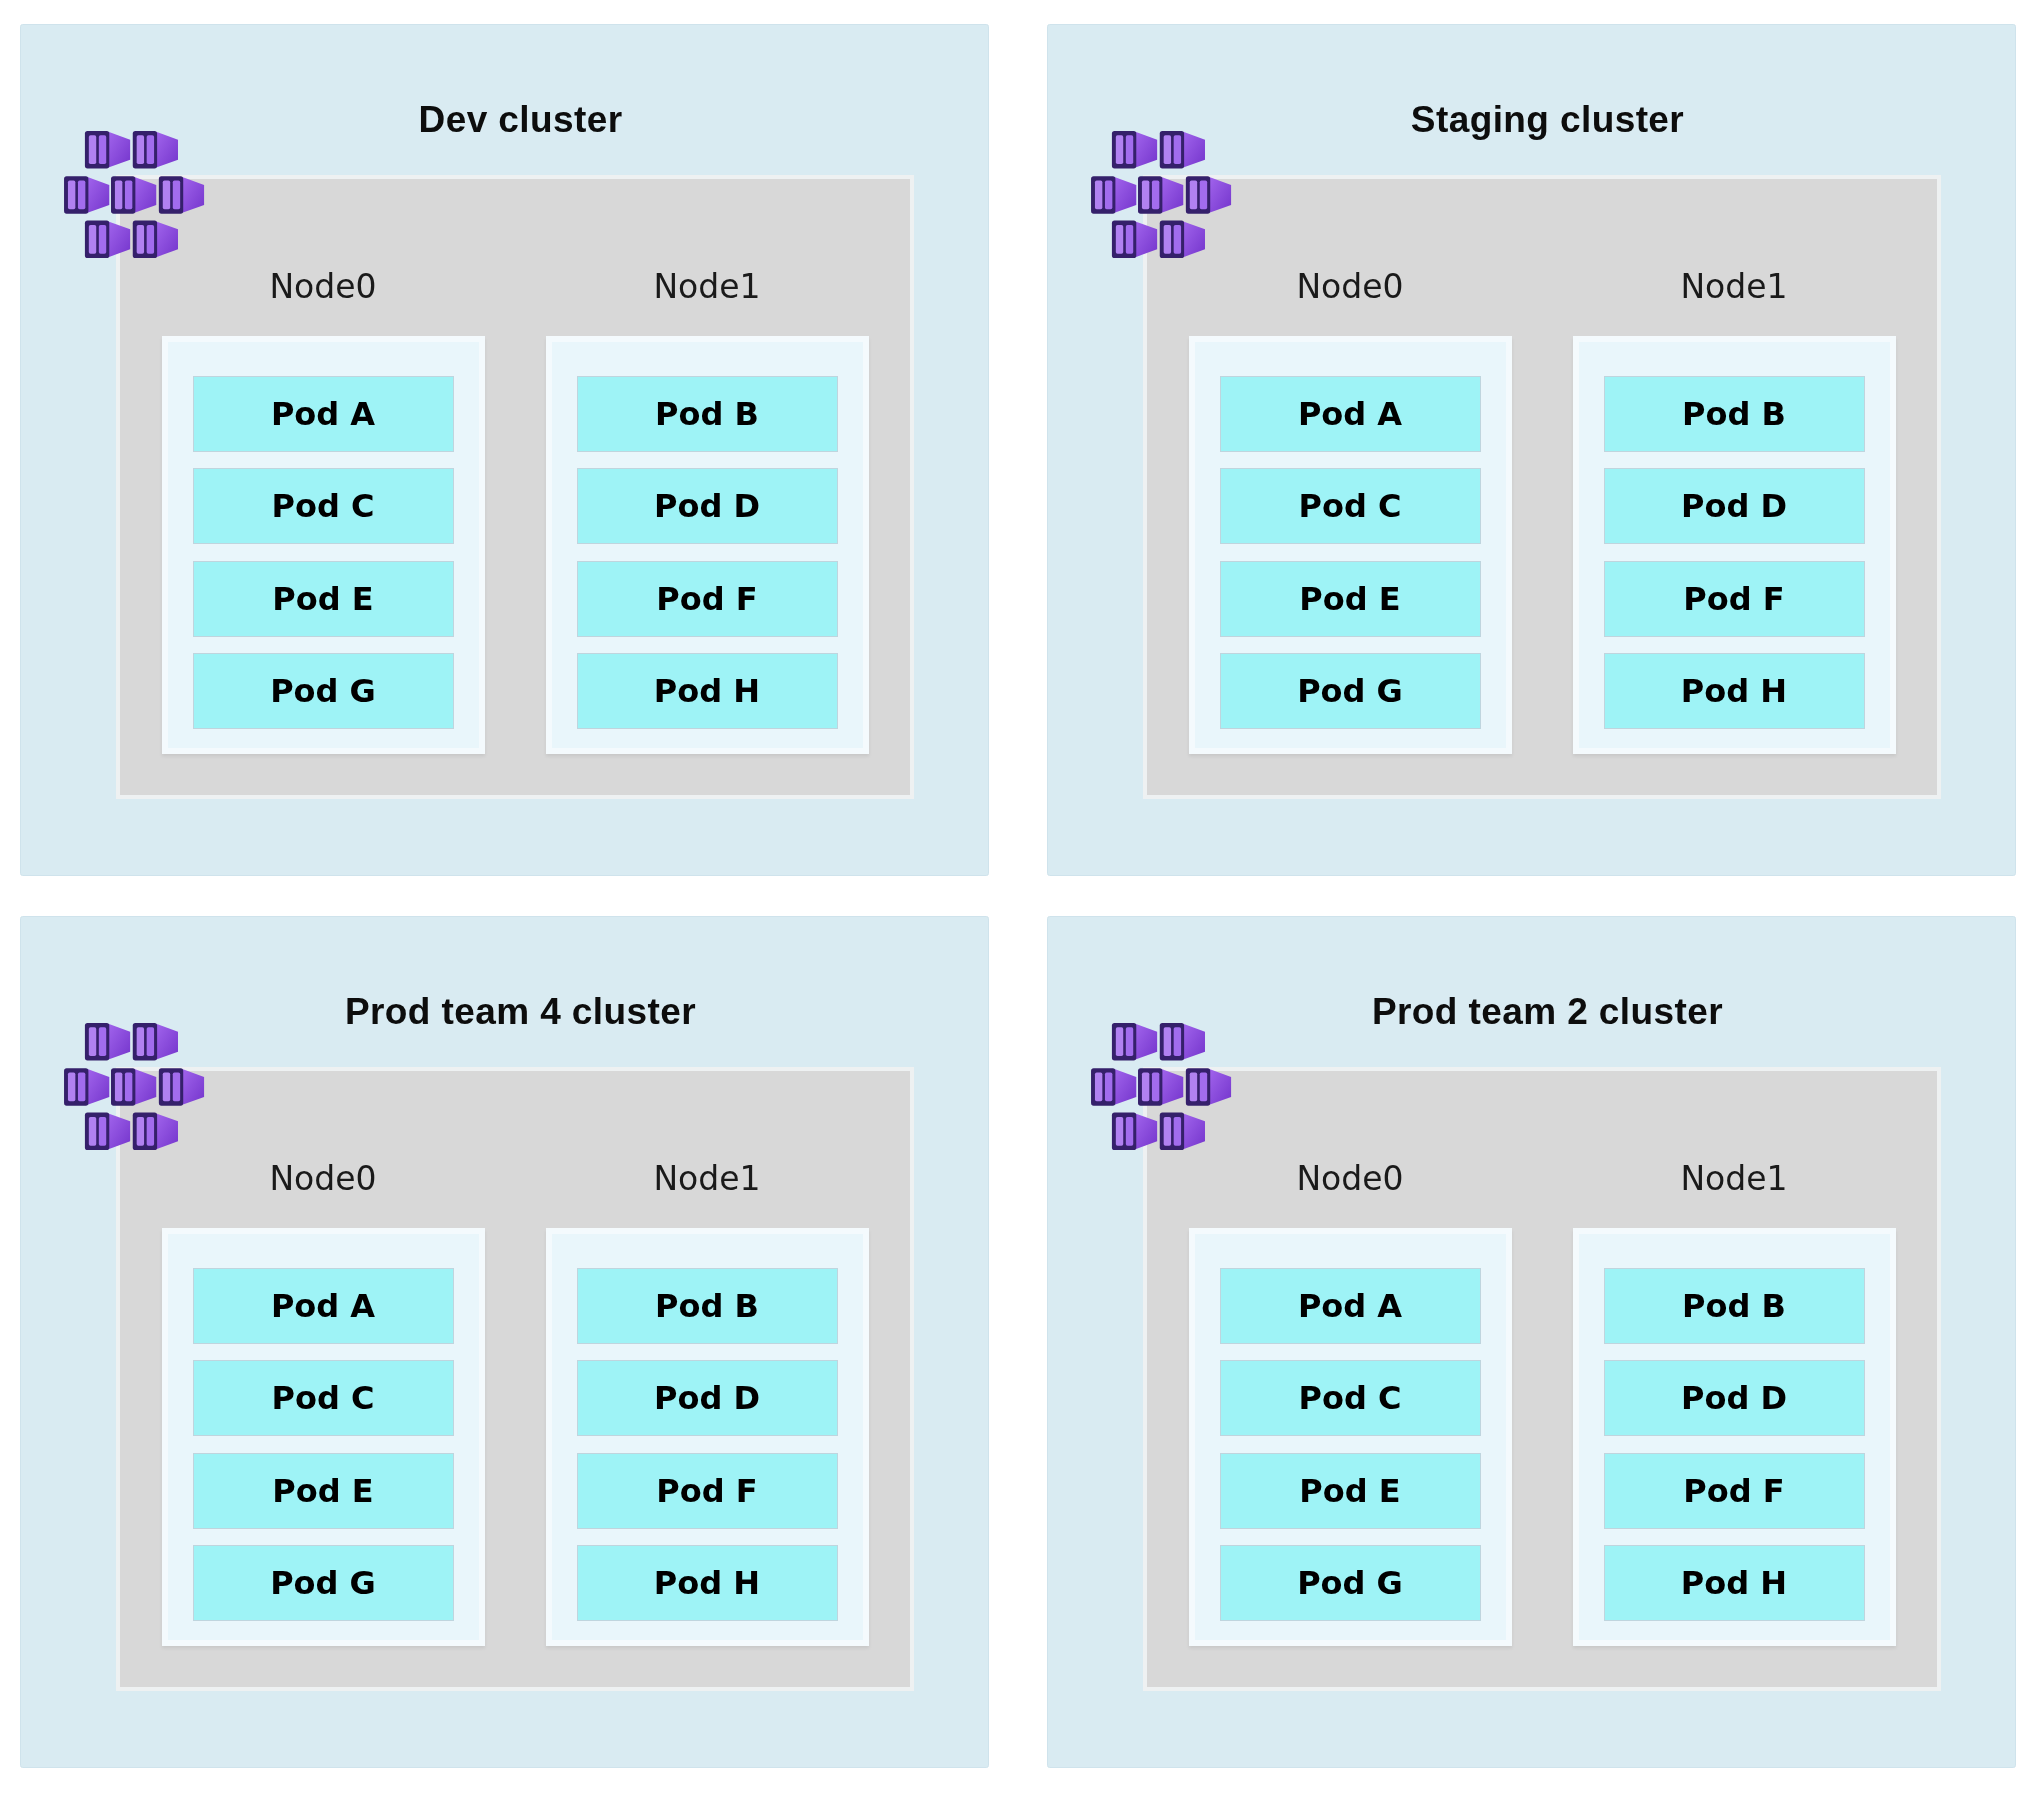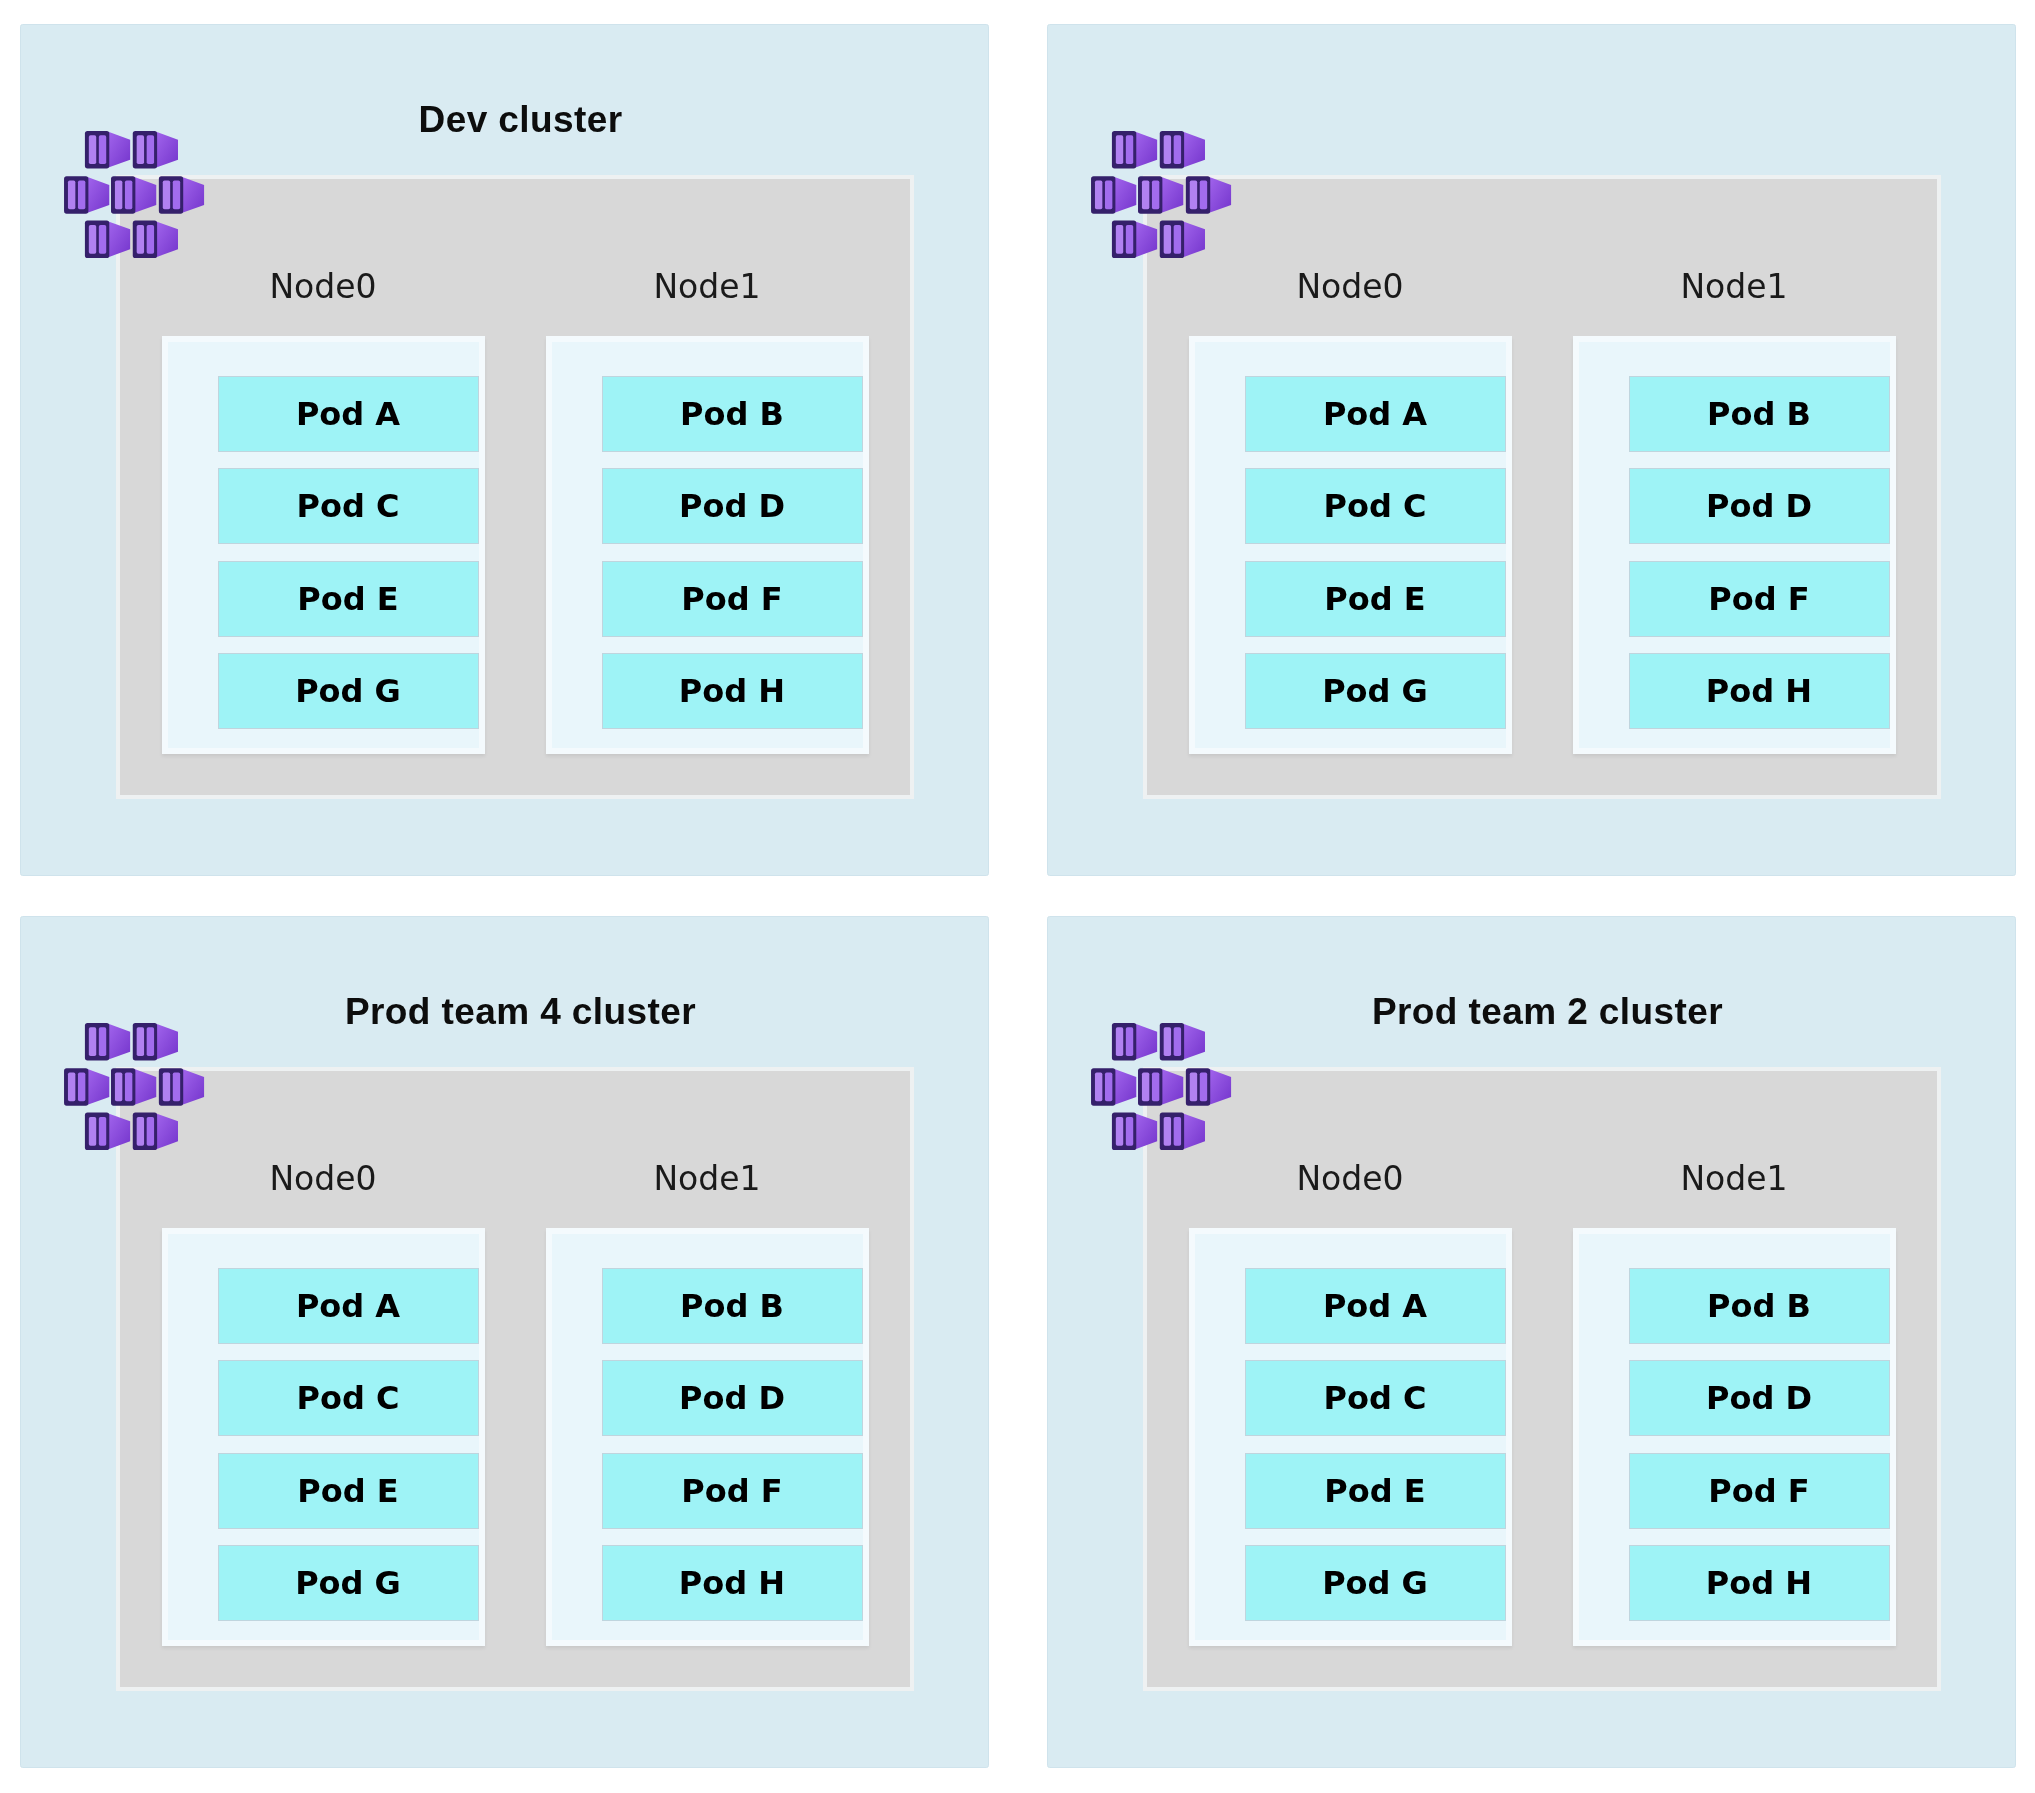--- a/index.html
+++ b/index.html
@@ -76,21 +76,21 @@
   }
   .node-box {
     margin-top: 28px;
     width: 323px;
     height: 418px;
     background: #e9f6fb;
     border: 6px solid #f4fafd;
     box-shadow: 0 2.6px 3.5px rgba(0,0,0,0.08);
     display: flex;
     flex-direction: column;
-    align-items: flex-end;
+    align-items: center;
     padding-top: 34px;
     gap: 16.5px;
   }
   .pod {
     width: 261px;
     height: 76px;
     background: #9ef3f6;
     border: 1.7px solid #bfd5de;
     display: flex;
     align-items: center;
@@ -149,20 +149,21 @@
             <div class="pod">Pod B</div>
             <div class="pod">Pod D</div>
             <div class="pod">Pod F</div>
             <div class="pod">Pod H</div>
           </div>
         </div>
       </div>
     </section>
 
     <section class="cluster">
+      <h2 class="cluster-title">Staging cluster</h2>
       <svg class="cluster-icon" viewBox="0 0 162 146">
         <use href="#ctr-unit" x="24" y="0"></use>
           <use href="#ctr-unit" x="79" y="0"></use>
         <use href="#ctr-unit" x="0" y="52"></use>
           <use href="#ctr-unit" x="54" y="52"></use>
           <use href="#ctr-unit" x="109" y="52"></use>
         <use href="#ctr-unit" x="24" y="103"></use>
           <use href="#ctr-unit" x="79" y="103"></use>
       </svg>
       <div class="node-area">

